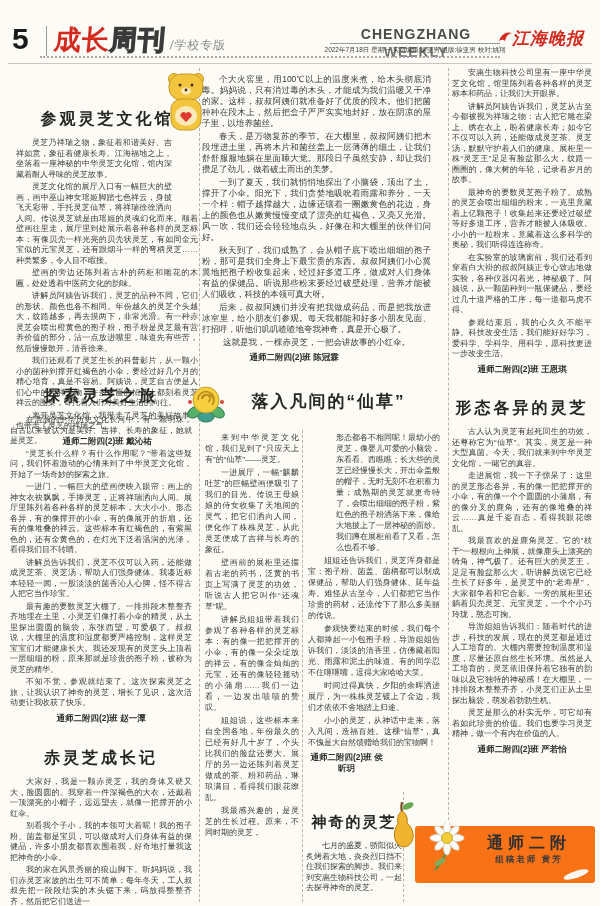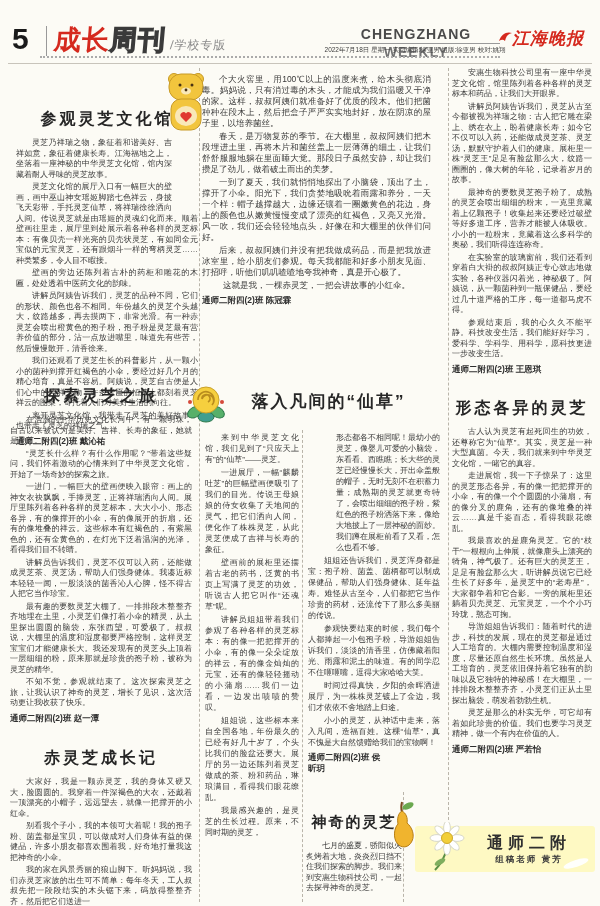--- a/index.html
+++ b/index.html
@@ -26,25 +26,25 @@
   .header-rule{left:8px;top:63px;width:584px;height:0;border-top:1px solid #c8c4bb;}
   
   .vsep{border-left:1px dashed #b9b4a9;width:0;}
   
   .article{line-height:10.5px;font-size:8px;text-align:justify;color:#3a3a3a;}
   .article p{margin:0 0 2px 0;text-indent:2em;}
   .a-title{font-size:16px;font-weight:bold;color:#262626;text-align:center;
            letter-spacing:3px;text-indent:0;margin:0 0 9px 0;line-height:20px;}
   .a-title-big{font-size:17px;letter-spacing:2px;}
   .a-title-small{font-size:15px;letter-spacing:2px;}
-  .byline{font-size:8.5px;font-weight:bold;text-align:left;margin-top:4px;
+  .byline{font-size:8.5px;font-weight:bold;text-align:center;margin-top:4px;
           text-indent:0;color:#2e2e2e;}
   .bear-spacer{float:right;width:26px;height:66px;}
   
-  .greenbox{left:415px;top:826px;width:180px;height:46px;background:#fef9c3;
+  .greenbox{left:415px;top:826px;width:180px;height:57px;background:#f97316;
             border-radius:3px;}
   .gb-school{position:absolute;left:58px;top:7px;width:112px;text-align:center;
              font-family:"Liberation Serif",serif;font-size:16px;font-weight:bold;
              letter-spacing:5px;color:#2f2f2f;}
   .gb-teacher{position:absolute;left:58px;top:28px;width:112px;text-align:center;
               font-size:8.5px;font-weight:bold;letter-spacing:2px;color:#3c3c3c;}
   .gb-swoosh{position:absolute;right:6px;bottom:5px;width:26px;height:7px;
              background:#fff;border-radius:50%;transform:rotate(-18deg);opacity:.95;}
 </style>
 </head>
@@ -114,20 +114,21 @@
   <circle cx="22" cy="20" r="1.4" fill="#4a3313"></circle>
   <rect x="7" y="29" width="30" height="31" rx="10" fill="#f2c53d" stroke="#c79a26"></rect>
   <ellipse cx="22" cy="46" rx="11" ry="10" fill="#f9e8b8"></ellipse>
   <path d="M22 52 l-5-5 a3 3 0 1 1 5-3.5 a3 3 0 1 1 5 3.5 z" fill="#e03a2f"></path>
 </svg>
 <div class="abs article" style="left:202px;top:74px;width:229px;line-height:11px;font-size:8.5px;">
   <div class="bear-spacer" style="float:left;width:0;height:0;"></div>
   <p>个大火窖里，用100℃以上的温度来煮，给木头彻底消毒。妈妈说，只有消过毒的木头，才能成为我们温暖又干净的家。这样，叔叔阿姨们就准备好了优质的段木。他们把菌种种在段木上，然后把盒子严严实实地封好，放在阴凉的屋子里，以培养菌丝。</p>
   <p>春天，是万物复苏的季节。在大棚里，叔叔阿姨们把木段埋进土里，再将木片和菌丝盖上一层薄薄的细土，让我们舒舒服服地躺在里面睡大觉。那段日子虽然安静，却让我们攒足了劲儿，做着破土而出的美梦。</p>
   <p>一到了夏天，我们就悄悄地探出了小脑袋，顶出了土，撑开了小伞。阳光下，我们贪婪地吸吮着雨露和养分，一天一个样：帽子越撑越大，边缘还镶着一圈嫩黄色的花边，身上的颜色也从嫩黄慢慢变成了漂亮的红褐色，又亮又光滑。风一吹，我们还会轻轻地点头，好像在和大棚里的伙伴们问好。</p>
+  <p>秋天到了，我们成熟了，会从帽子底下喷出细细的孢子粉，那可是我们全身上下最宝贵的东西。叔叔阿姨们小心翼翼地把孢子粉收集起来，经过好多道工序，做成对人们身体有益的保健品。听说那些粉末要经过破壁处理，营养才能被人们吸收，科技的本领可真大呀。</p>
   <p>后来，叔叔阿姨们并没有把我做成药品，而是把我放进冰室里，给小朋友们参观。每天我都能和好多小朋友见面、打招呼，听他们叽叽喳喳地夸我神奇，真是开心极了。</p>
   <p style="text-align:center;text-indent:0;">这就是我，一棵赤灵芝，一把会讲故事的小红伞。</p>
   <div class="byline" style="padding-right:45px;">通师二附四(2)班  陈冠霖</div>
 </div>
 
 <svg class="abs" style="left:183px;top:380px;" width="46" height="46" viewBox="0 0 46 46">
   <ellipse cx="12" cy="32" rx="8" ry="5" fill="#57b06a" stroke="#2c7a4a" transform="rotate(-30 12 32)"></ellipse>
   <ellipse cx="34" cy="32" rx="8" ry="5" fill="#57b06a" stroke="#2c7a4a" transform="rotate(30 34 32)"></ellipse>
   <ellipse cx="23" cy="37" rx="8" ry="5" fill="#3f9e8f" stroke="#2c7a4a"></ellipse>
   <circle cx="23" cy="20" r="13" fill="#f6cf3e" stroke="#caa22a"></circle>

